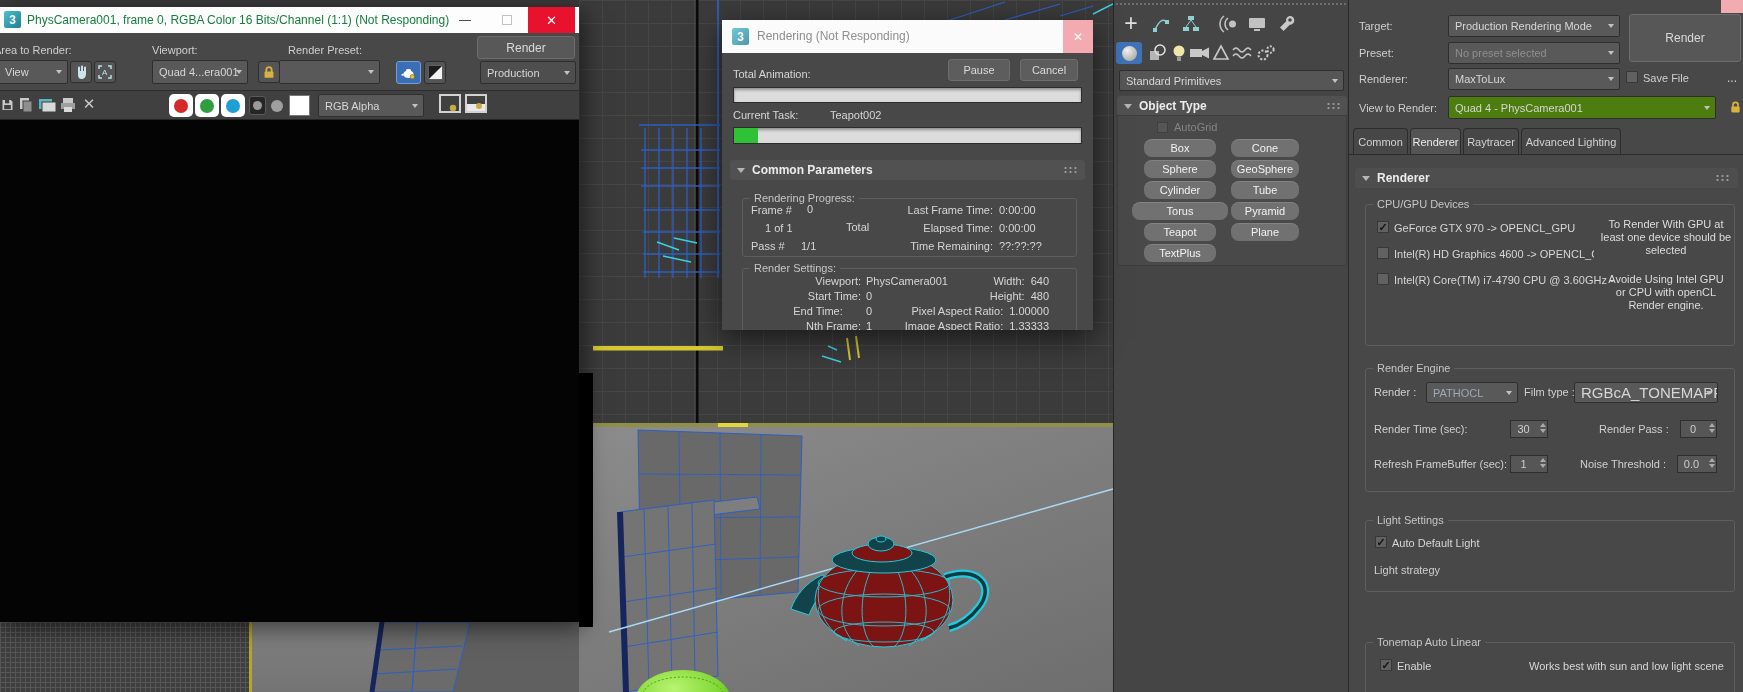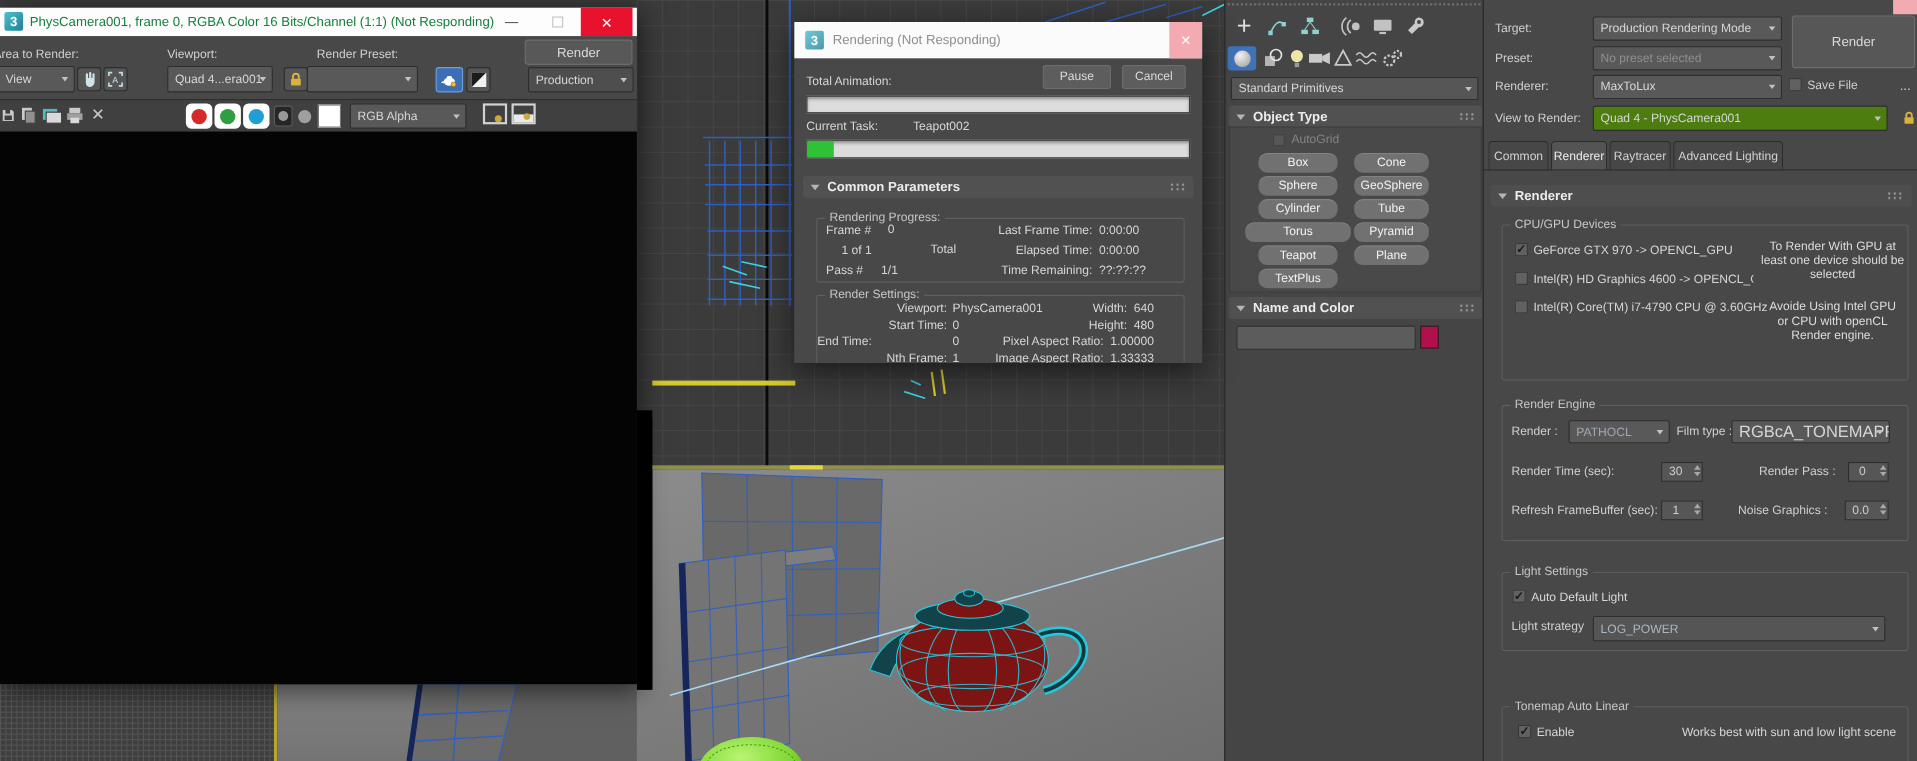--- a/index.html
+++ b/index.html
@@ -383,29 +383,20 @@
     <div class="otb" style="left:114px; top:64px; width:68px;">GeoSphere</div>
     <div class="otb" style="left:27px; top:85px; width:72px;">Cylinder</div>
     <div class="otb" style="left:114px; top:85px; width:68px;">Tube</div>
     <div class="otb" style="left:15px; top:106px; width:96px;">Torus</div>
     <div class="otb" style="left:114px; top:106px; width:68px;">Pyramid</div>
     <div class="otb" style="left:27px; top:127px; width:72px;">Teapot</div>
     <div class="otb" style="left:114px; top:127px; width:68px;">Plane</div>
     <div class="otb" style="left:27px; top:148px; width:72px;">TextPlus</div>
   </div>
 
-  <div class="abs" style="left:3px; top:270px; width:230px; height:55px;">
-    <div class="rollh" style="left:0; top:0; width:230px;">
-      <i class="tri"></i>
-      <span>Name and Color</span>
-      <div class="grip" style="right:6px; top:6px;"></div>
-    </div>
-    <div class="abs" style="left:7px; top:26px; width:163px; height:22px; background:#5c5c5c; border:1px solid #323232; border-radius:2px; color:#e2e2e2; font-size:11px; line-height:20px; padding:0 4px;"></div>
-    <div class="abs" style="left: 174px; top: 26px; width: 17px; height: 21px; border: 1px solid rgb(32, 32, 32); background-color: rgb(176, 16, 76);"></div>
-  </div>
 </div>
 
 <div class="abs" style="left:1348px; top:0; width:395px; height:692px; background:#484848; border-left:1px solid #292929; z-index:5;">
   <div class="abs" style="left:372px; top:0; width:23px; height:13px; background:#f2abb1;"></div>
 
   <span class="lbl" style="left:10px; top:20px;">Target:</span>
   <div class="dd" style="left:99px; top:15px; width:172px; height:22px;">
     <span>Production Rendering Mode</span>
       <i class="arr"></i>
   </div>
@@ -495,39 +486,35 @@
     </div>
 
     <span class="lbl" style="left:8px; top:89px;">Refresh FrameBuffer (sec):</span>
     <div class="spin" style="left:144px; top:86px; width:38px;">
       <span class="v">1</span>
       <span class="spar">
           <i class="u"></i>
           <i class="d"></i>
         </span>
     </div>
-    <span class="lbl" style="left:214px; top:89px;">Noise Graphics :</span>
+    <span class="lbl" style="left:214px; top:89px;">Noise Threshold :</span>
     <div class="spin" style="left:311px; top:86px; width:40px;">
       <span class="v">0.0</span>
       <span class="spar">
           <i class="u"></i>
           <i class="d"></i>
         </span>
     </div>
   </div>
 
   <div class="fs" style="left:16px; top:520px; width:370px; height:72px;">
     <span class="leg">Light Settings</span>
     <span class="cb" style="left:9px; top:15px;">✓</span>
     <span class="lbl" style="left:26px; top:16px; color:#d6d6d6;">Auto Default Light</span>
     <span class="lbl" style="left:8px; top:43px;">Light strategy</span>
-    <div class="dd" style="left:82px; top:39px; width:266px; height:23px; color:#a9b6bf; background:#555;">
-      <span>LOG_POWER</span>
-        <i class="arr"></i>
-    </div>
   </div>
 
   <div class="fs" style="left:16px; top:642px; width:370px; height:56px;">
     <span class="leg">Tonemap Auto Linear</span>
     <span class="cb" style="left:14px; top:16px;">✓</span>
     <span class="lbl" style="left:31px; top:17px; color:#d6d6d6;">Enable</span>
     <span class="lbl" style="left:163px; top:17px; color:#d6d6d6;">Works best with sun and low light scene</span>
   </div>
 </div>
 
@@ -592,21 +579,21 @@
       <span>640</span>
     </div>
 
     <span class="lbl dlg-txt" style="left:0; top:21px; width:118px; text-align:right;">Start Time:</span>
     <span class="lbl dlg-txt" style="left:123px; top:21px;">0</span>
     <div class="rr" style="right:27px; top:21px;">
       <span>Height:</span>
       <span>480</span>
     </div>
 
-    <span class="lbl dlg-txt" style="left:0; top:36px; width:118px; text-align:left;">End Time:</span>
+    <span class="lbl dlg-txt" style="left:16px; top:36px; width:118px; text-align:center;">End Time:</span>
     <span class="lbl dlg-txt" style="left:123px; top:36px;">0</span>
     <div class="rr" style="right:27px; top:36px;">
       <span>Pixel Aspect Ratio:</span>
       <span>1.00000</span>
     </div>
 
     <span class="lbl dlg-txt" style="left:0; top:51px; width:118px; text-align:right;">Nth Frame:</span>
     <span class="lbl dlg-txt" style="left:123px; top:51px;">1</span>
     <div class="rr" style="right:27px; top:51px;">
       <span>Image Aspect Ratio:</span>

